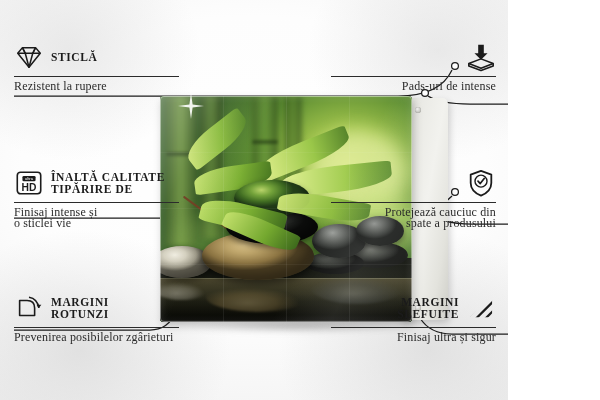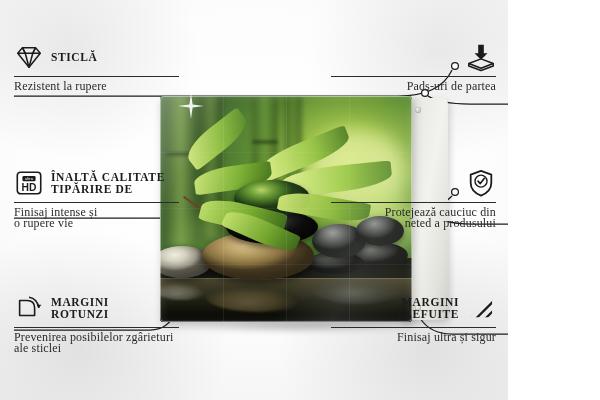--- a/index.html
+++ b/index.html
@@ -286,69 +286,68 @@
         <text x="16" y="24.5" font-family="Liberation Sans, sans-serif" font-size="11" font-weight="bold" fill="#1b1b1b" text-anchor="middle">HD</text>
       </svg>
       <div class="ftitle">
         <div>ÎNALTĂ CALITATE</div>
         <div>TIPĂRIRE DE</div>
       </div>
     </div>
     <div class="rule"></div>
     <div class="fdesc">
       <div>Finisaj intense și</div>
-      <div>o rupere vie</div>
+      <div>o sticlei vie</div>
     </div>
   </div>
 
   <div class="feature left f-bl">
     <div class="head">
       <svg class="ficon" viewBox="0 0 32 32">
         <path d="M6 8 L6 24 L22 24 L22 16 Q22 8 14 8 Z" fill="none" stroke="#1b1b1b" stroke-width="1.7" stroke-linejoin="round"></path>
         <path d="M16 4.5 Q25 6 26.5 16" fill="none" stroke="#1b1b1b" stroke-width="1.7"></path>
         <path d="M26.5 16 L24 12.6 L29.2 12.4 Z" fill="#1b1b1b"></path>
       </svg>
       <div class="ftitle">
         <div>MARGINI</div>
         <div>ROTUNZI</div>
       </div>
     </div>
     <div class="rule"></div>
     <div class="fdesc">
       <div>Prevenirea posibilelor zgârieturi</div>
-      <div>ale sticlei</div>
     </div>
   </div>
 
   <div class="feature right f-tr">
     <div class="head">
       <svg class="ficon" viewBox="0 0 32 32">
         <path d="M13 3 L19 3 L19 12 L23 12 L16 19 L9 12 L13 12 Z" fill="#1b1b1b"></path>
         <path d="M16 18 L29 23 L16 28 L3 23 Z" fill="none" stroke="#1b1b1b" stroke-width="1.7" stroke-linejoin="round"></path>
         <path d="M3 23 L3 25.5 L16 30.5 L29 25.5 L29 23" fill="none" stroke="#1b1b1b" stroke-width="1.7" stroke-linejoin="round"></path>
       </svg>
     </div>
     <div class="rule"></div>
     <div class="fdesc">
-      <div>Pads-uri de partea</div>
+      <div>Pads-uri de intense</div>
     </div>
   </div>
 
   <div class="feature right f-mr">
     <div class="head">
       <svg class="ficon" viewBox="0 0 32 32">
         <path d="M16 3 L27 7 L27 16 Q27 25 16 29.5 Q5 25 5 16 L5 7 Z" fill="none" stroke="#1b1b1b" stroke-width="1.9" stroke-linejoin="round"></path>
         <circle cx="16" cy="14" r="6.4" fill="none" stroke="#1b1b1b" stroke-width="1.5"></circle>
         <path d="M12.8 14 L15.2 16.6 L19.4 11.2" fill="none" stroke="#1b1b1b" stroke-width="1.8" stroke-linecap="round" stroke-linejoin="round"></path>
       </svg>
     </div>
     <div class="rule"></div>
     <div class="fdesc">
       <div>Protejează cauciuc din</div>
-      <div>neted a produsului</div>
+      <div>spate a produsului</div>
     </div>
   </div>
 
   <div class="feature right f-br">
     <div class="head">
       <div class="ftitle">
         <div>MARGINI</div>
         <div>SLEFUITE</div>
       </div>
       <svg class="ficon" viewBox="0 0 32 32">

